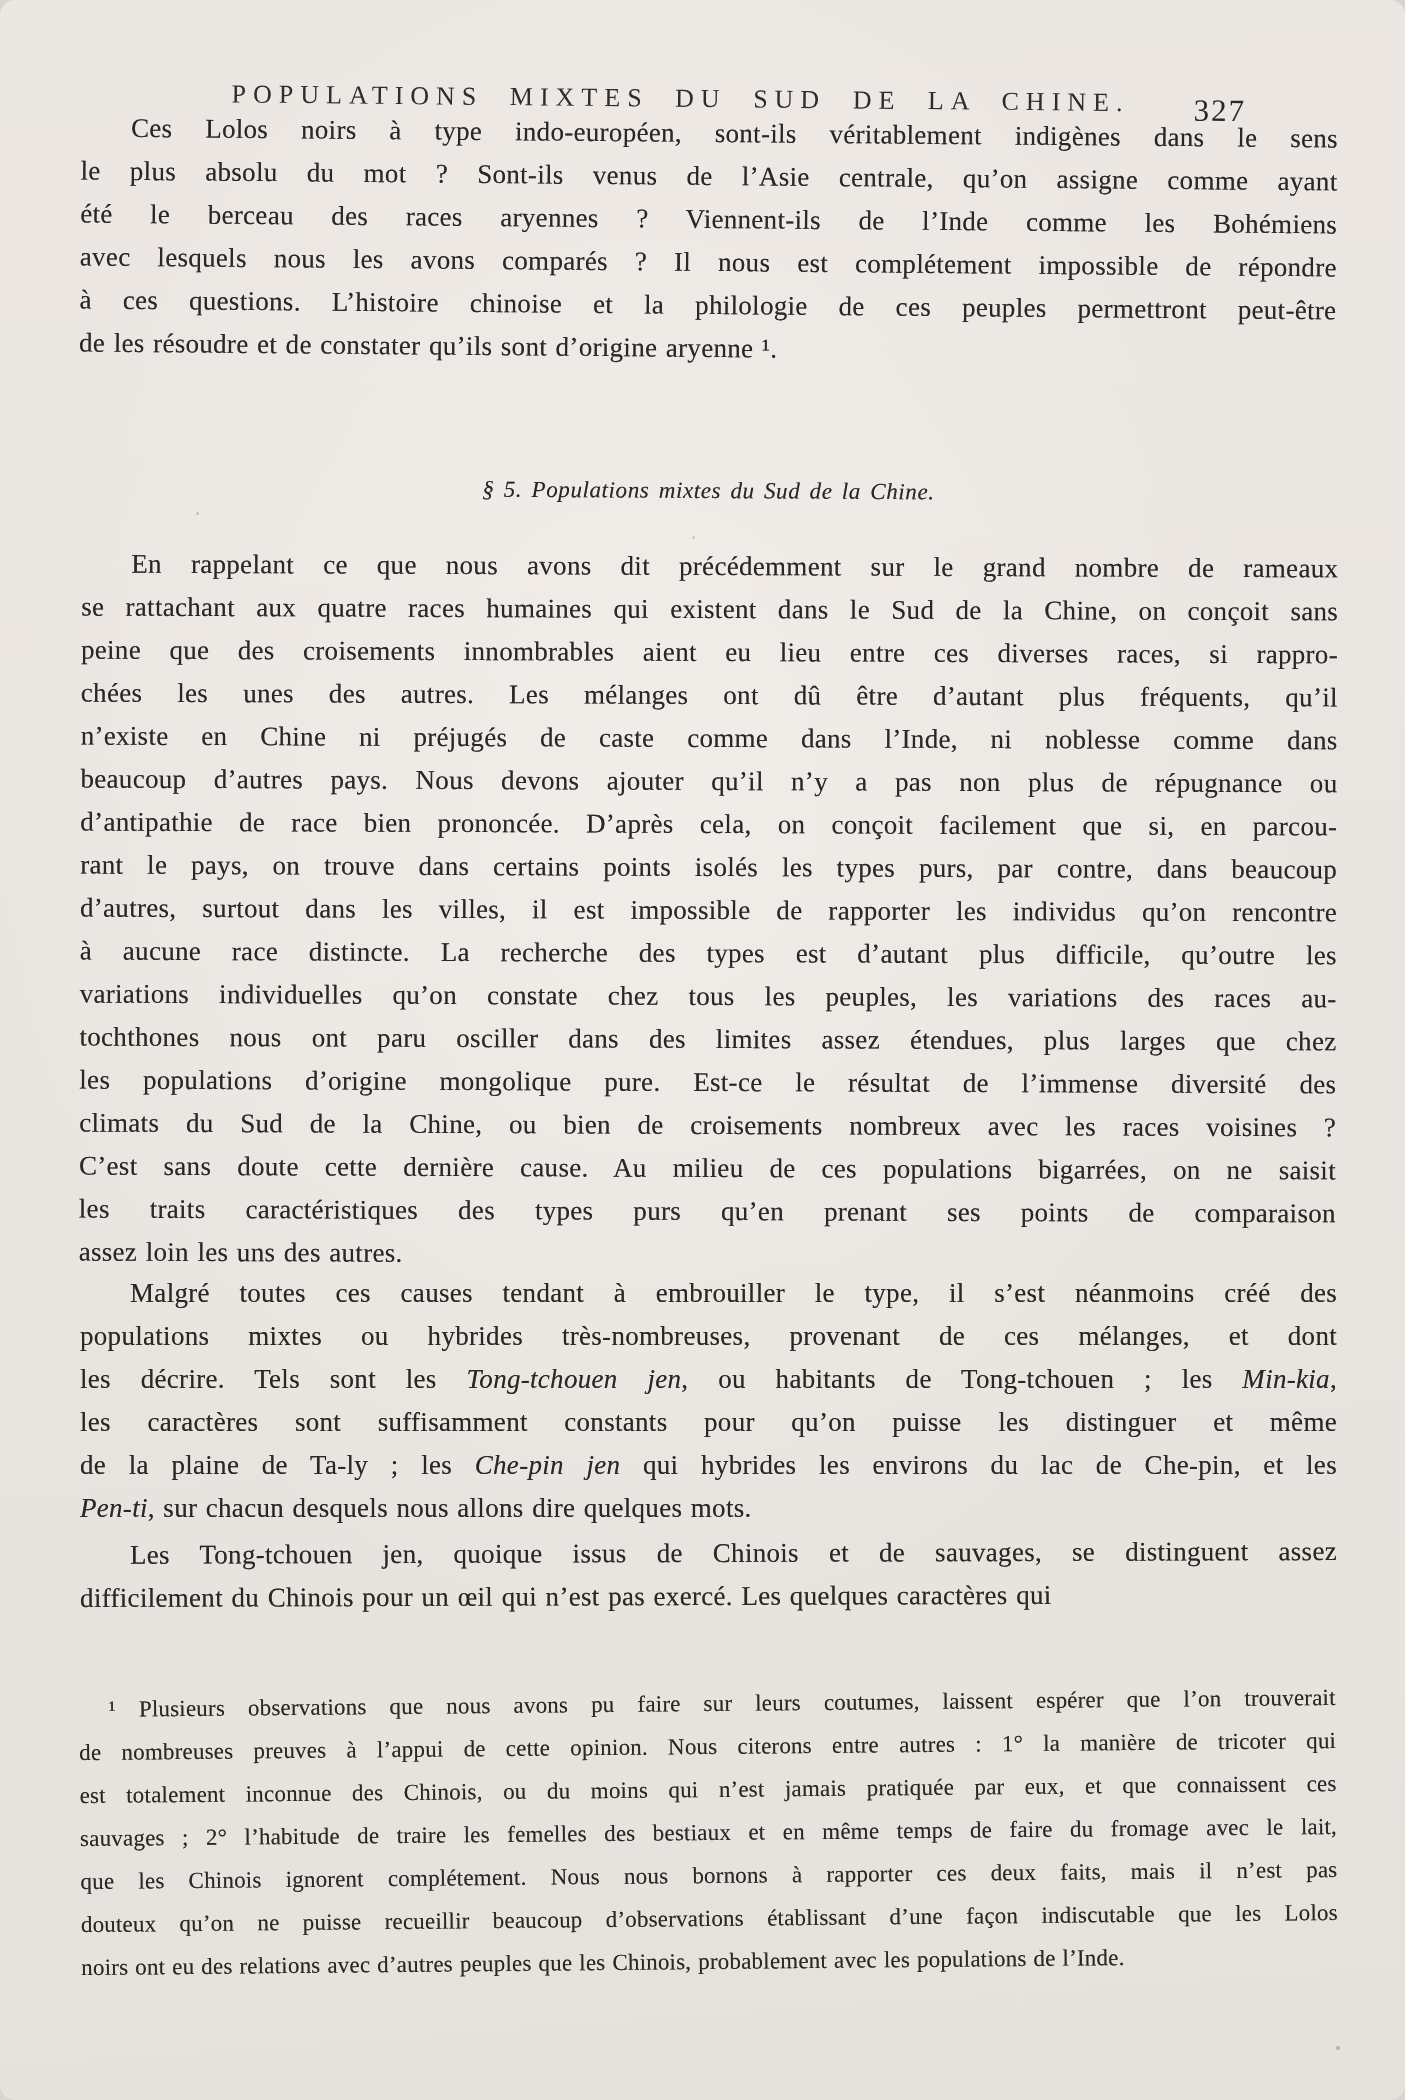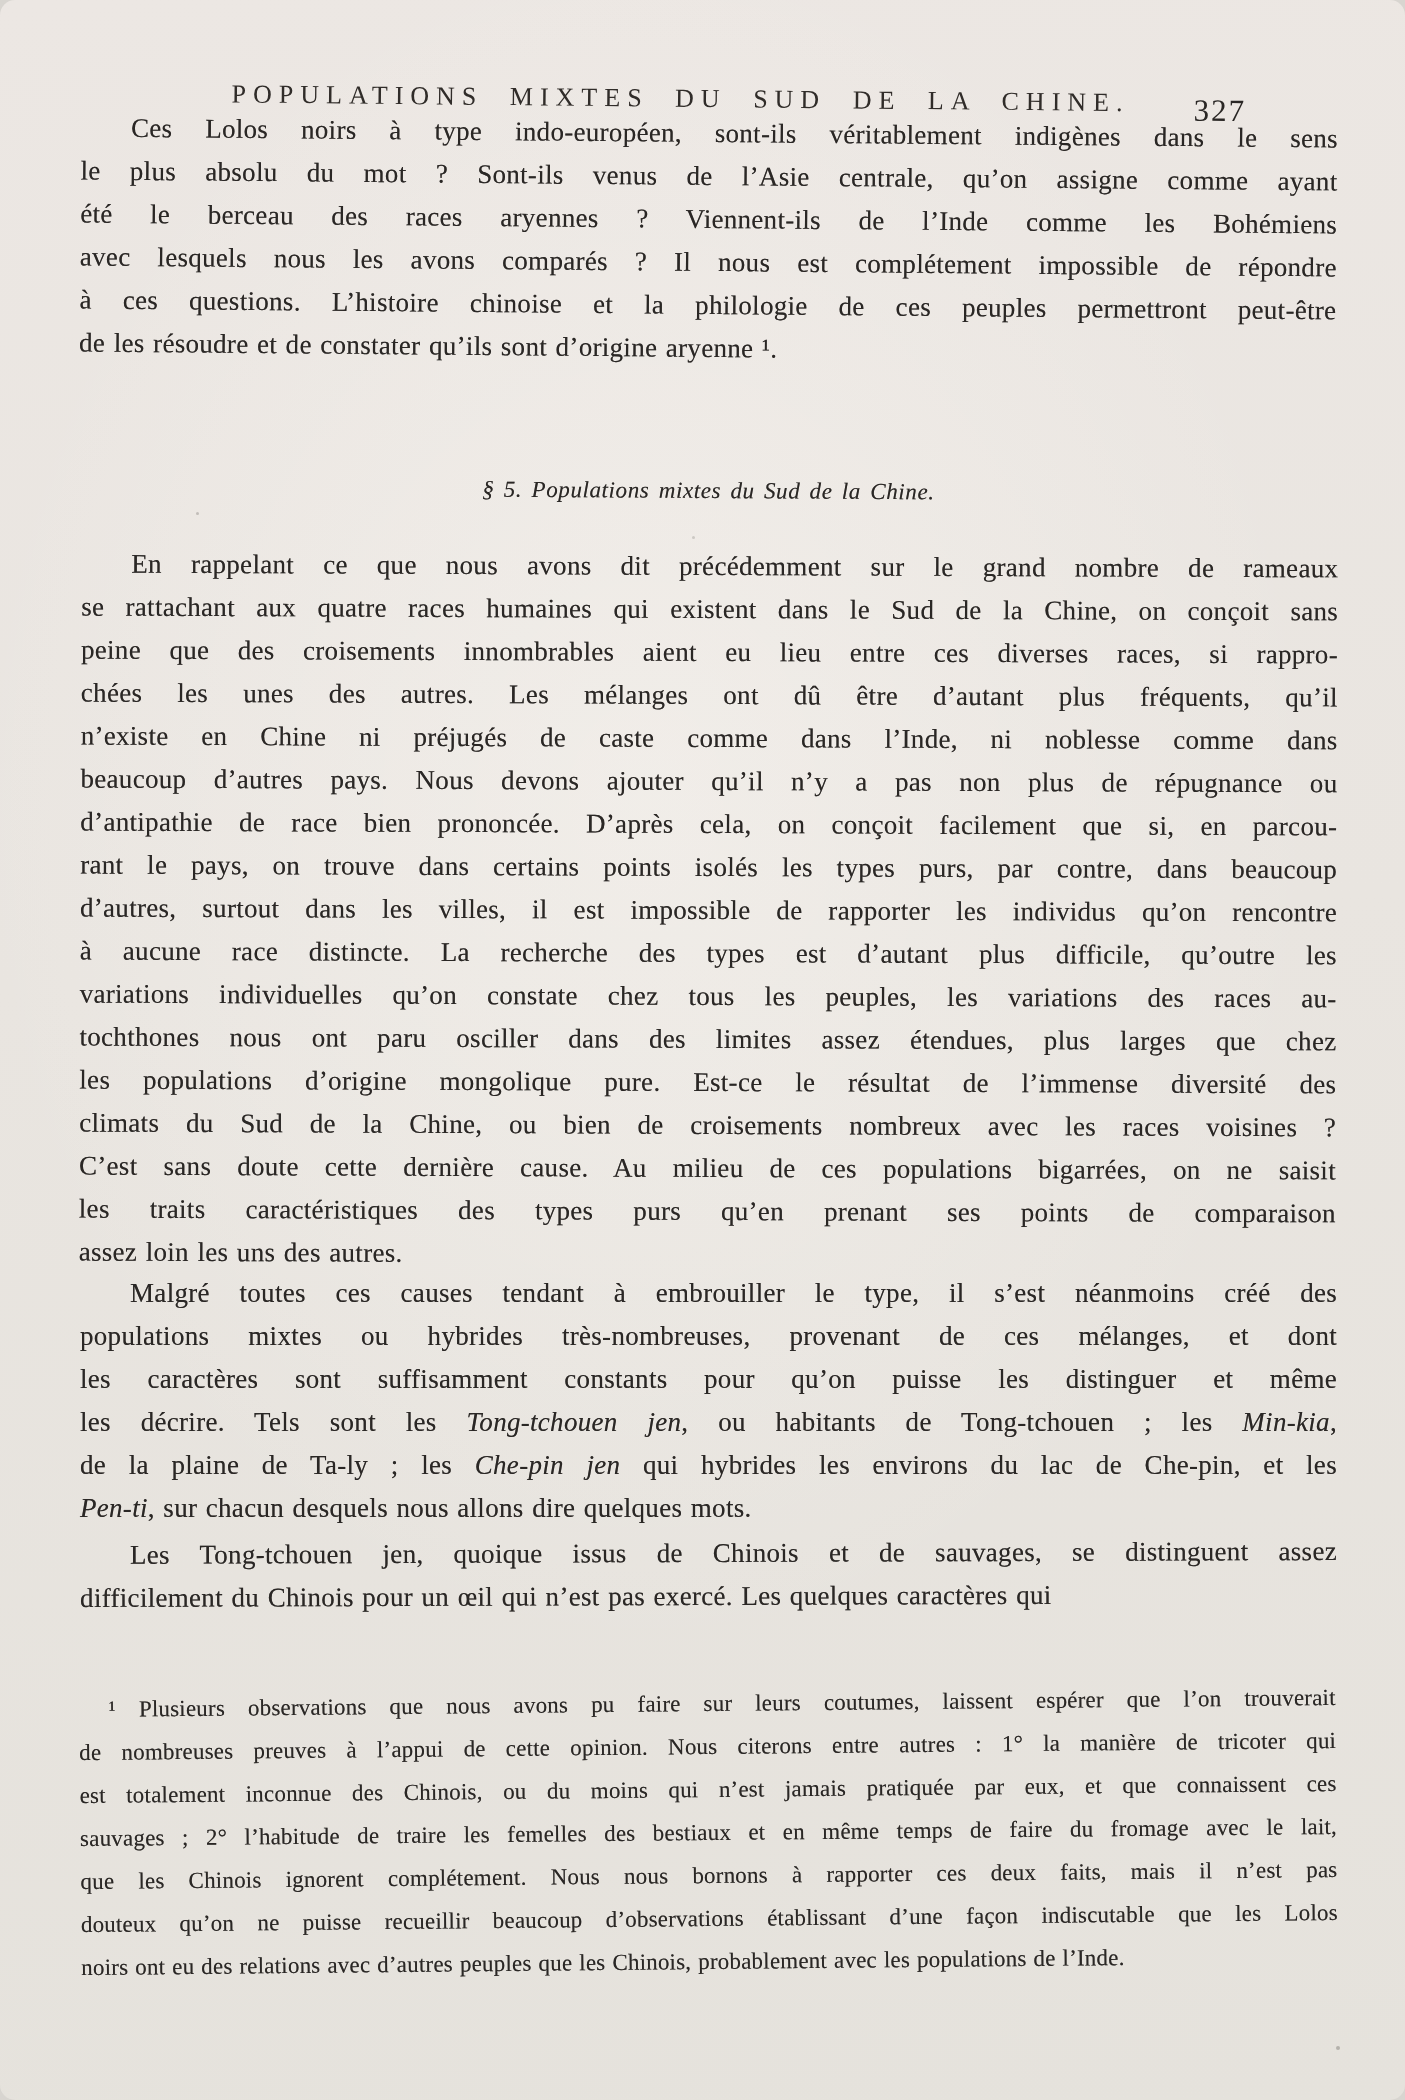--- a/index.html
+++ b/index.html
@@ -137,22 +137,22 @@
       <div class="line">les populations d’origine mongolique pure. Est-ce le résultat de l’immense diversité des</div>
       <div class="line">climats du Sud de la Chine, ou bien de croisements nombreux avec les races voisines ?</div>
       <div class="line">C’est sans doute cette dernière cause. Au milieu de ces populations bigarrées, on ne saisit</div>
       <div class="line">les traits caractéristiques des types purs qu’en prenant ses points de comparaison</div>
       <div class="line last">assez loin les uns des autres.</div>
     </div>
 
     <div class="para p3">
       <div class="line indent">Malgré toutes ces causes tendant à embrouiller le type, il s’est néanmoins créé des</div>
       <div class="line">populations mixtes ou hybrides très-nombreuses, provenant de ces mélanges, et dont</div>
+      <div class="line"><span>les décrire. Tels sont les </span><span class="it">Tong-tchouen jen</span><span>, ou habitants de Tong-tchouen ; les </span><span class="it">Min-kia</span><span>,</span></div>
       <div class="line">les caractères sont suffisamment constants pour qu’on puisse les distinguer et même</div>
-      <div class="line"><span>les décrire. Tels sont les </span><span class="it">Tong-tchouen jen</span><span>, ou habitants de Tong-tchouen ; les </span><span class="it">Min-kia</span><span>,</span></div>
       <div class="line"><span>de la plaine de Ta-ly ; les </span><span class="it">Che-pin jen</span><span> qui hybrides les environs du lac de Che-pin, et les</span></div>
       <div class="line last"><span class="it">Pen-ti</span><span>, sur chacun desquels nous allons dire quelques mots.</span></div>
     </div>
 
     <div class="para p4">
       <div class="line indent">Les Tong-tchouen jen, quoique issus de Chinois et de sauvages, se distinguent assez</div>
       <div class="line last">difficilement du Chinois pour un œil qui n’est pas exercé. Les quelques caractères qui</div>
     </div>
 
     <div class="footnote">

